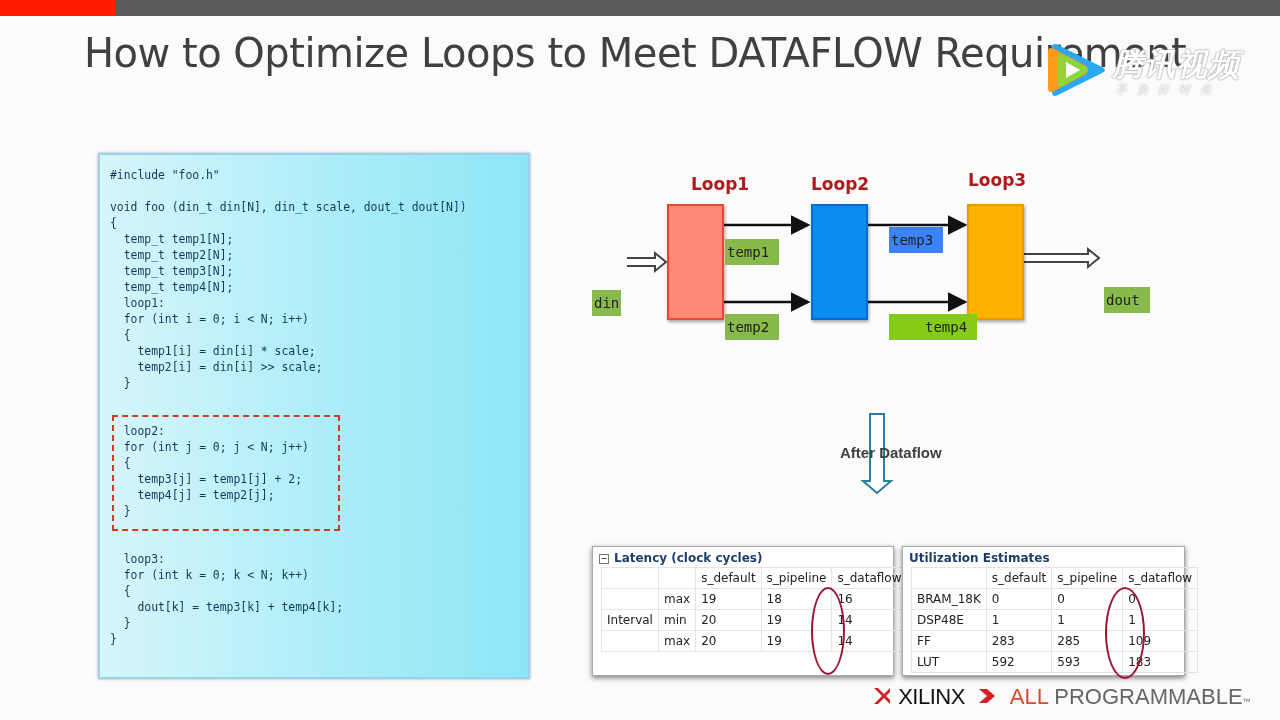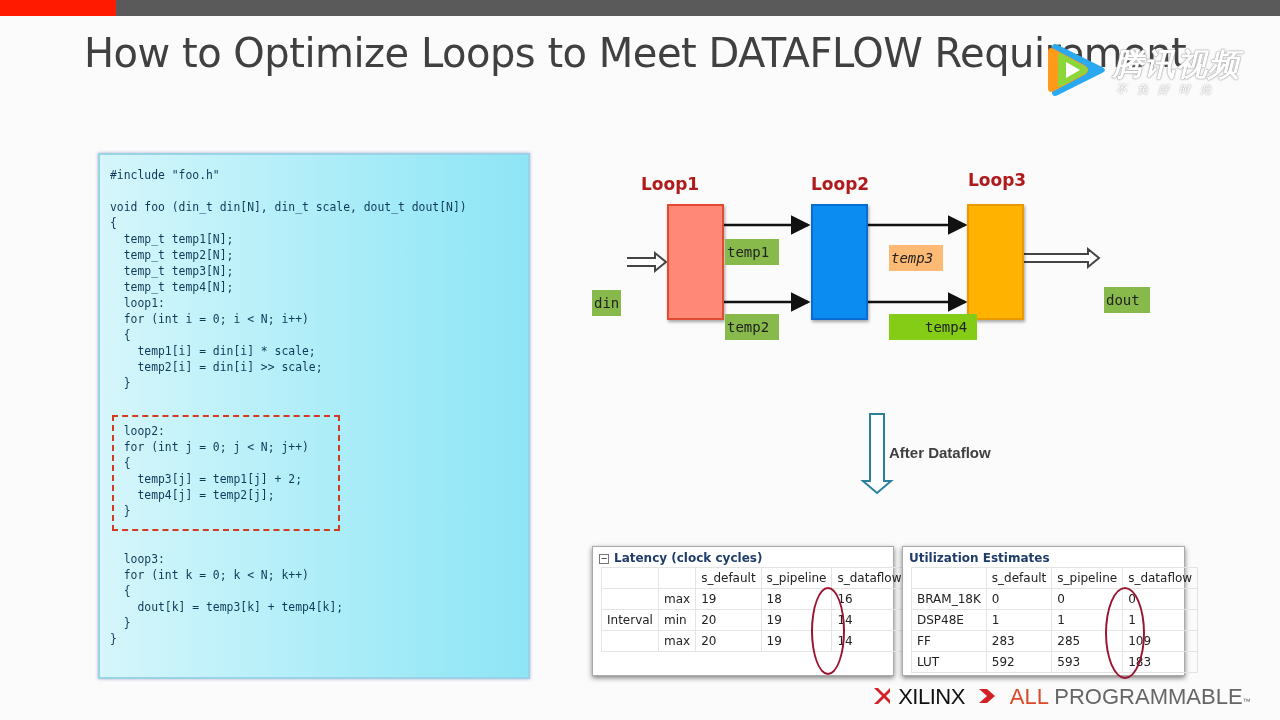--- a/index.html
+++ b/index.html
@@ -13,21 +13,21 @@
 
   .codebox { position:absolute; left:98px; top:153px; width:428px; height:522px; border:2px solid #9bd3e6; background:linear-gradient(90deg,#d6f6fb 0%,#a8ecf8 60%,#8ee5f6 100%); box-shadow:0 0 3px #aac; }
   .code { position:absolute; left:10px; top:12px; font-family:"DejaVu Sans Mono", monospace; font-size:11.4px; line-height:16px; color:#0f3a5a; white-space:pre; margin:0; }
   .highlight-box { position:absolute; left:12px; top:260px; width:224px; height:112px; border:2px dashed #d23a22; }
 
   .diagram { position:absolute; left:0; top:0; width:1280px; height:720px; pointer-events:none; }
   .lbl { position:absolute; font-family:"DejaVu Sans Mono", monospace; font-size:14px; color:#222; background:#88b94b; padding:3px 2px; line-height:20px;margin-top:42px; }
   .loop-title { position:absolute; font-weight:bold; font-size:17px; color:#b01a1a; font-family:"DejaVu Sans", sans-serif; }
   .block { position:absolute; box-shadow:1px 2px 3px rgba(0,0,0,0.35); }
 
-  .after { position:absolute; left:889px; top:444px; font-weight:bold; font-size:15px; color:#404040; }
+  .after { position:absolute; left:840px; top:444px; font-weight:bold; font-size:15px; color:#404040; }
 
   .panel { position:absolute; background:#fff; border:1px solid #aaa; box-shadow:0 2px 5px rgba(0,0,0,0.5); }
   .panel-head { font-weight:bold; font-size:12px; color:#1f3d6b; padding:4px 6px 2px 6px; font-family:"DejaVu Sans", sans-serif; }
   .panel table { border-collapse:collapse; margin-left:8px; font-size:12px; color:#222; font-family:"DejaVu Sans", sans-serif; }
   .panel td { border:1px solid #e4e4e4; padding:2px 5px; height:16px; white-space:nowrap; }
   .toggle { display:inline-block; width:8px; height:8px; border:1px solid #777; font-size:8px; line-height:8px; text-align:center; margin-right:5px; vertical-align:middle; color:#444; }
   .ellipse { position:absolute; border:2px solid #9b1530; border-radius:50%; }
 
   .footer { position:absolute; left:872px; top:684px; font-size:22px; white-space:nowrap; }
   .footer .xl { color:#111; font-family:"Liberation Sans", sans-serif; letter-spacing:-0.5px; }
@@ -107,32 +107,32 @@
 
     <g>
       <path d="M1021 254 L1088 254 L1088 249 L1099 258 L1088 267 L1088 262 L1021 262" fill="#fff" stroke="#444" stroke-width="2"></path>
     </g>
 
     <g>
       <path d="M870 414 L884 414 L884 481 L891 481 L877 493 L863 481 L870 481 Z" fill="#fff" stroke="#2a7f9a" stroke-width="2"></path>
     </g>
   </svg>
 
-  <div class="loop-title" style="left:641px;top:174px;">Loop1</div>
+  <div class="loop-title" style="left:691px;top:174px;">Loop1</div>
   <div class="loop-title" style="left:811px;top:174px;text-align:center;">Loop2</div>
   <div class="loop-title" style="left:968px;top:170px;">Loop3</div>
 
   <div class="block" id="b1" style="left: 667px; top: 204px; width: 53px; height: 112px; border: 2px solid rgb(226, 74, 50); background: rgb(255, 136, 119);"></div>
   <div class="block" id="b2" style="left: 811px; top: 204px; width: 53px; height: 112px; border: 2px solid rgb(10, 108, 208); background: rgb(10, 140, 240);"></div>
   <div class="block" id="b3" style="left: 967px; top: 204px; width: 53px; height: 112px; border: 2px solid rgb(232, 154, 0); background: rgb(255, 179, 0);"></div>
 
   <div class="lbl" style="left: 592px; top: 248px; background: rgb(136, 185, 75);">din</div>
   <div class="lbl" style="left: 725px; top: 197px; width: 50px; background: rgb(136, 185, 75);">temp1</div>
   <div class="lbl" style="left: 725px; top: 272px; width: 50px; background: rgb(136, 185, 75);">temp2</div>
-  <div class="lbl" style="left: 889px; top: 203px; width: 50px; background: #fdba74; font-style: italic;">temp3</div>
+  <div class="lbl" style="left: 889px; top: 185px; width: 50px; background: #3b82f6;">temp3</div>
   <div class="lbl" style="left: 889px; top: 272px; width: 50px; background: #84cc16; padding-left: 36px;">temp4</div>
   <div class="lbl" style="left: 1104px; top: 245px; width: 42px; background: rgb(136, 185, 75);">dout</div>
 </div>
 
 <div class="after">After Dataflow</div>
 
 <div class="panel" style="left:592px;top:546px;width:300px;height:128px;">
   <div class="panel-head"><span class="toggle">−</span><span>Latency (clock cycles)</span></div>
   <table>
     <tbody>

